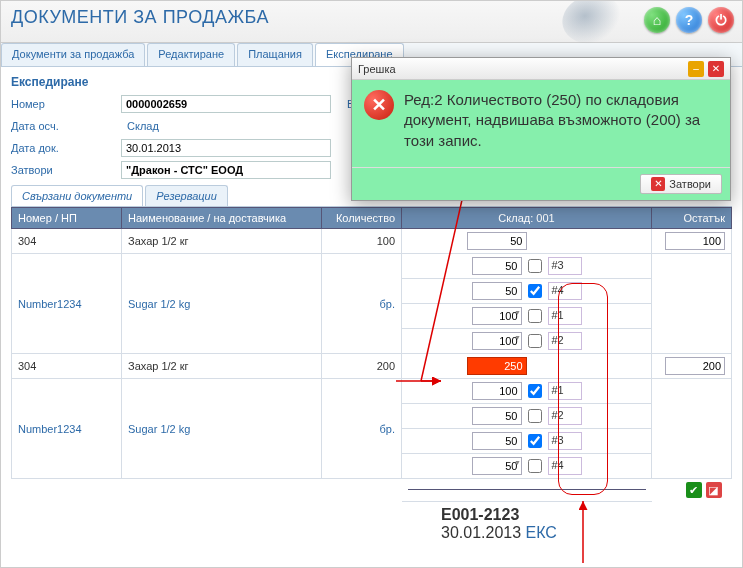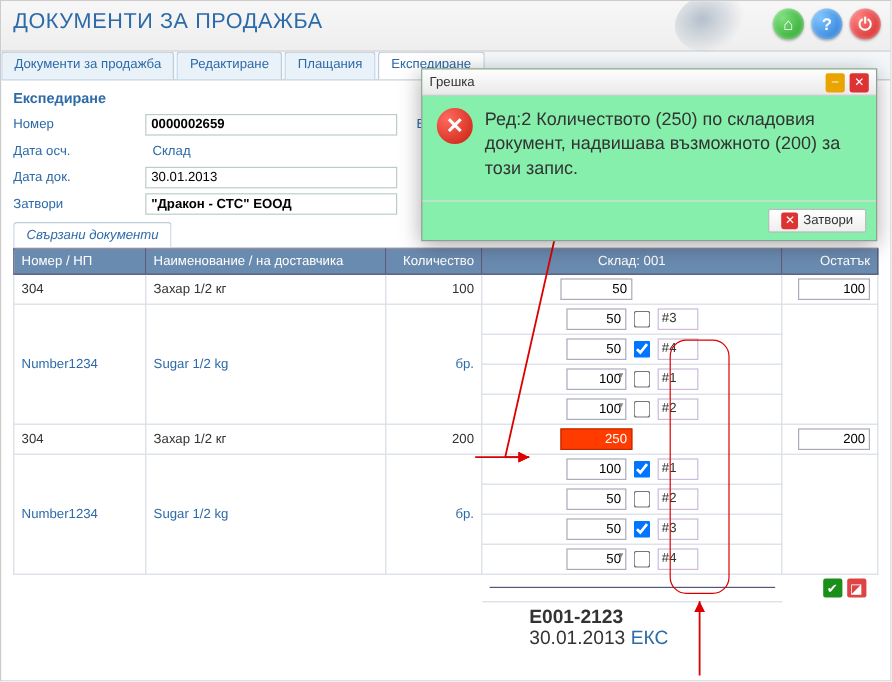--- a/index.html
+++ b/index.html
@@ -118,20 +118,21 @@
       <div class="val"><input class="txt" value="30.01.2013" style=""></div>
     </div>
     <div class="form-row">
       <div class="lbl">Затвори</div>
       <div class="val"><input class="txt bold" value="&quot;Дракон - СТС&quot; ЕООД" style=""></div>
     </div>
   </div>
 
   <div class="subtabs">
     <div class="stab active">Свързани документи</div>
+    <div class="stab">Резервации</div>
   </div>
 
   <table class="grid">
     <colgroup>
       <col style="width:110px">
         <col>
         <col style="width:80px">
         <col style="width:250px">
         <col style="width:80px">
     </colgroup>

